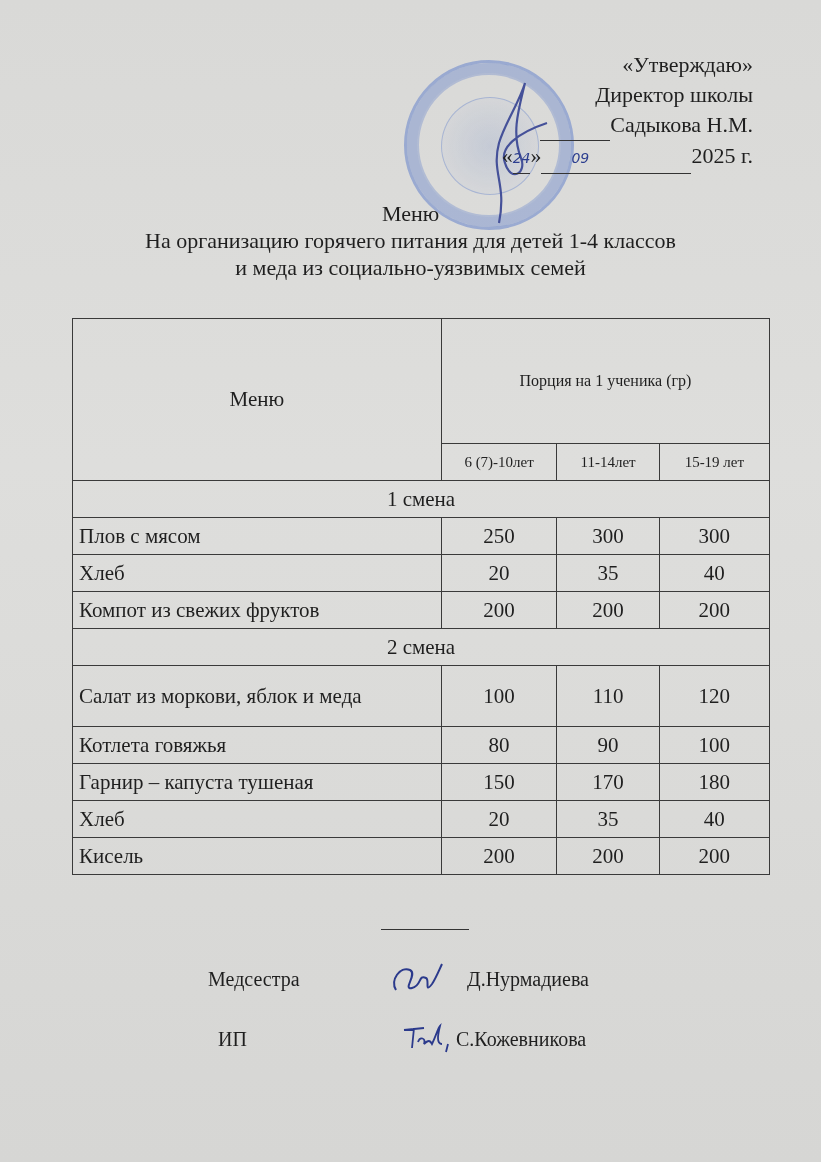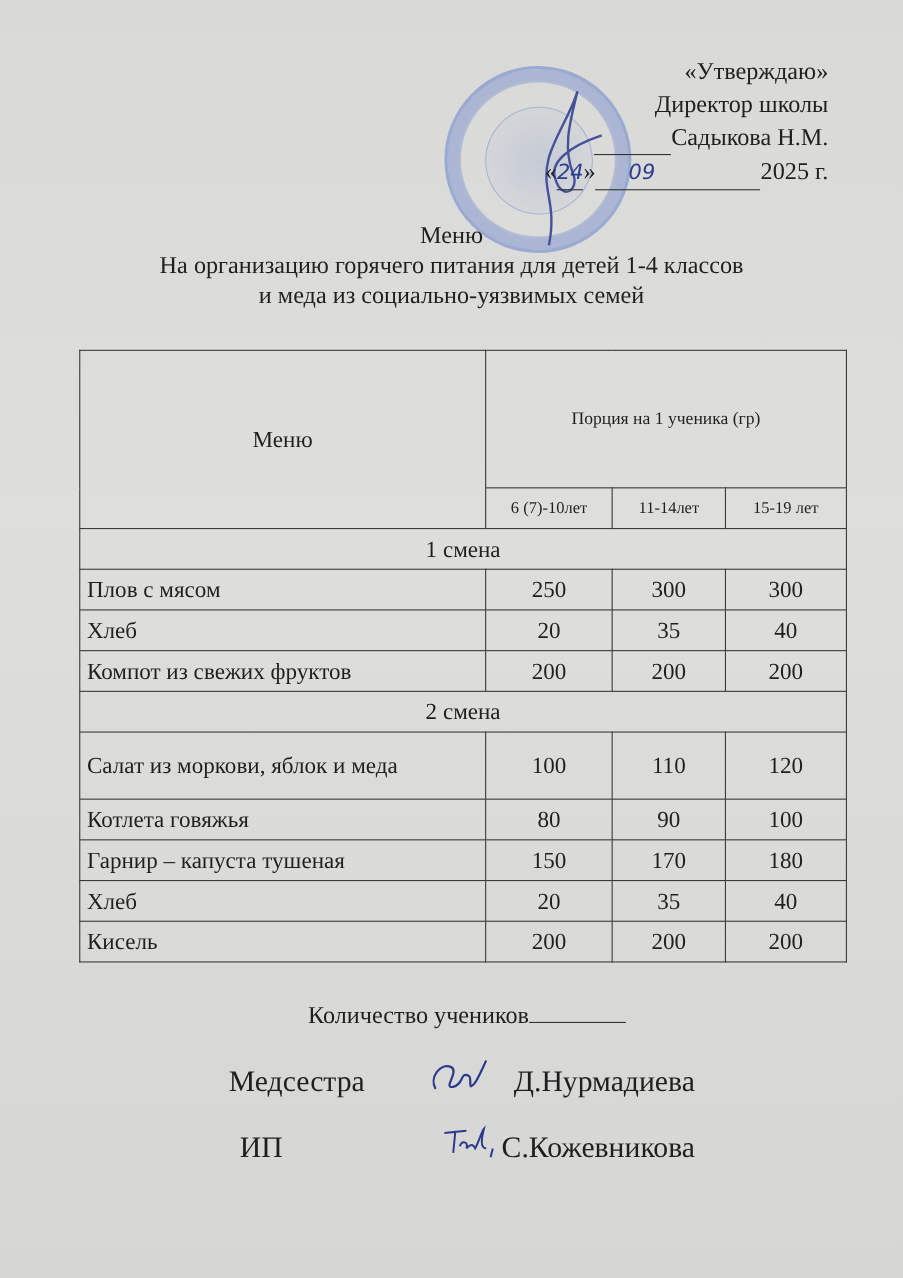--- a/index.html
+++ b/index.html
@@ -9,21 +9,21 @@
       font-family: "Liberation Serif", "DejaVu Serif", serif;
       color: #1f1f1f;
       position: relative;
     }
     .approve {
       position: absolute; right: 68px; top: 50px;
       text-align: right; font-size: 22px; line-height: 30px;
     }
     .approve .line { display: block; white-space: nowrap; }
     .underline-blank { display: inline-block; border-bottom: 1px solid #333; }
-    .handwritten { font-family: "DejaVu Sans", sans-serif; font-style: italic; color: #2c3e8f; font-size: 19px; }
+    .handwritten { font-family: "DejaVu Sans", sans-serif; font-style: italic; color: #2c3e8f; font-size: 14px; }
 
     .stamp {
       position: absolute; left: 404px; top: 60px; width: 164px; height: 164px;
       border-radius: 50%;
       border: 3px solid rgba(80,115,200,0.55);
       box-shadow: inset 0 0 0 10px rgba(80,115,200,0.10), inset 0 0 0 12px rgba(80,115,200,0.35);
       opacity: 0.85;
     }
     .stamp-inner {
       position: absolute; left: 34px; top: 34px; width: 96px; height: 96px; border-radius: 50%;
@@ -53,21 +53,21 @@
     .h-menu { text-align: center; height: 124px; }
     .h-portion { text-align: center; font-size: 16px; height: 124px; }
     .h-age { text-align: center; font-size: 15px; height: 36px; margin-left: 28px; }
     .shift { text-align: center; height: 36px; font-size: 21px; }
     .row td { height: 36px; margin-top: 15px; }
     .row.tall td { height: 60px; line-height: 24px; }
     .num { text-align: center; }
 
     .footer { position: absolute; left: 0; width: 821px; font-size: 22px; }
     .count { top: 910px; text-align: center; padding-left: 14px; }
-    .sign-row { position: absolute; font-size: 27px; }
+    .sign-row { position: absolute; font-size: 20px; }
     .sig {
       position: absolute; font-family: "DejaVu Sans", sans-serif; font-style: italic;
       color: #2b3a8c; font-size: 22px;
     }
   </style>
 </head>
 <body>
 
 <div class="stamp">
   <div class="stamp-inner"></div>
@@ -157,21 +157,21 @@
   <tr class="row">
     <td>Кисель</td>
     <td class="num">200</td>
     <td class="num">200</td>
     <td class="num">200</td>
   </tr>
 </tbody>
   </table>
 
 <div class="footer count">
-  <span>Количество учеников</span><span class="underline-blank" style="width:88px;"></span>
+  <span class="underline-blank" style="width:88px;"></span>
 </div>
 
 <div class="sign-row" style="left:208px; top:968px;">Медсестра</div>
 <div class="sig" style="left:388px; top:960px;">
   <svg width="56" height="40" viewBox="0 0 56 40">
     <path d="M8 30 C2 20, 12 6, 22 10 C30 14, 14 30, 24 28 C34 26, 30 14, 38 18 C42 20, 36 34, 44 24 C48 18, 52 8, 54 4" fill="none" stroke="#2b3a8c" stroke-width="2"></path>
   </svg>
 </div>
 <div class="sign-row" style="left:467px; top:968px;">Д.Нурмадиева</div>
 

